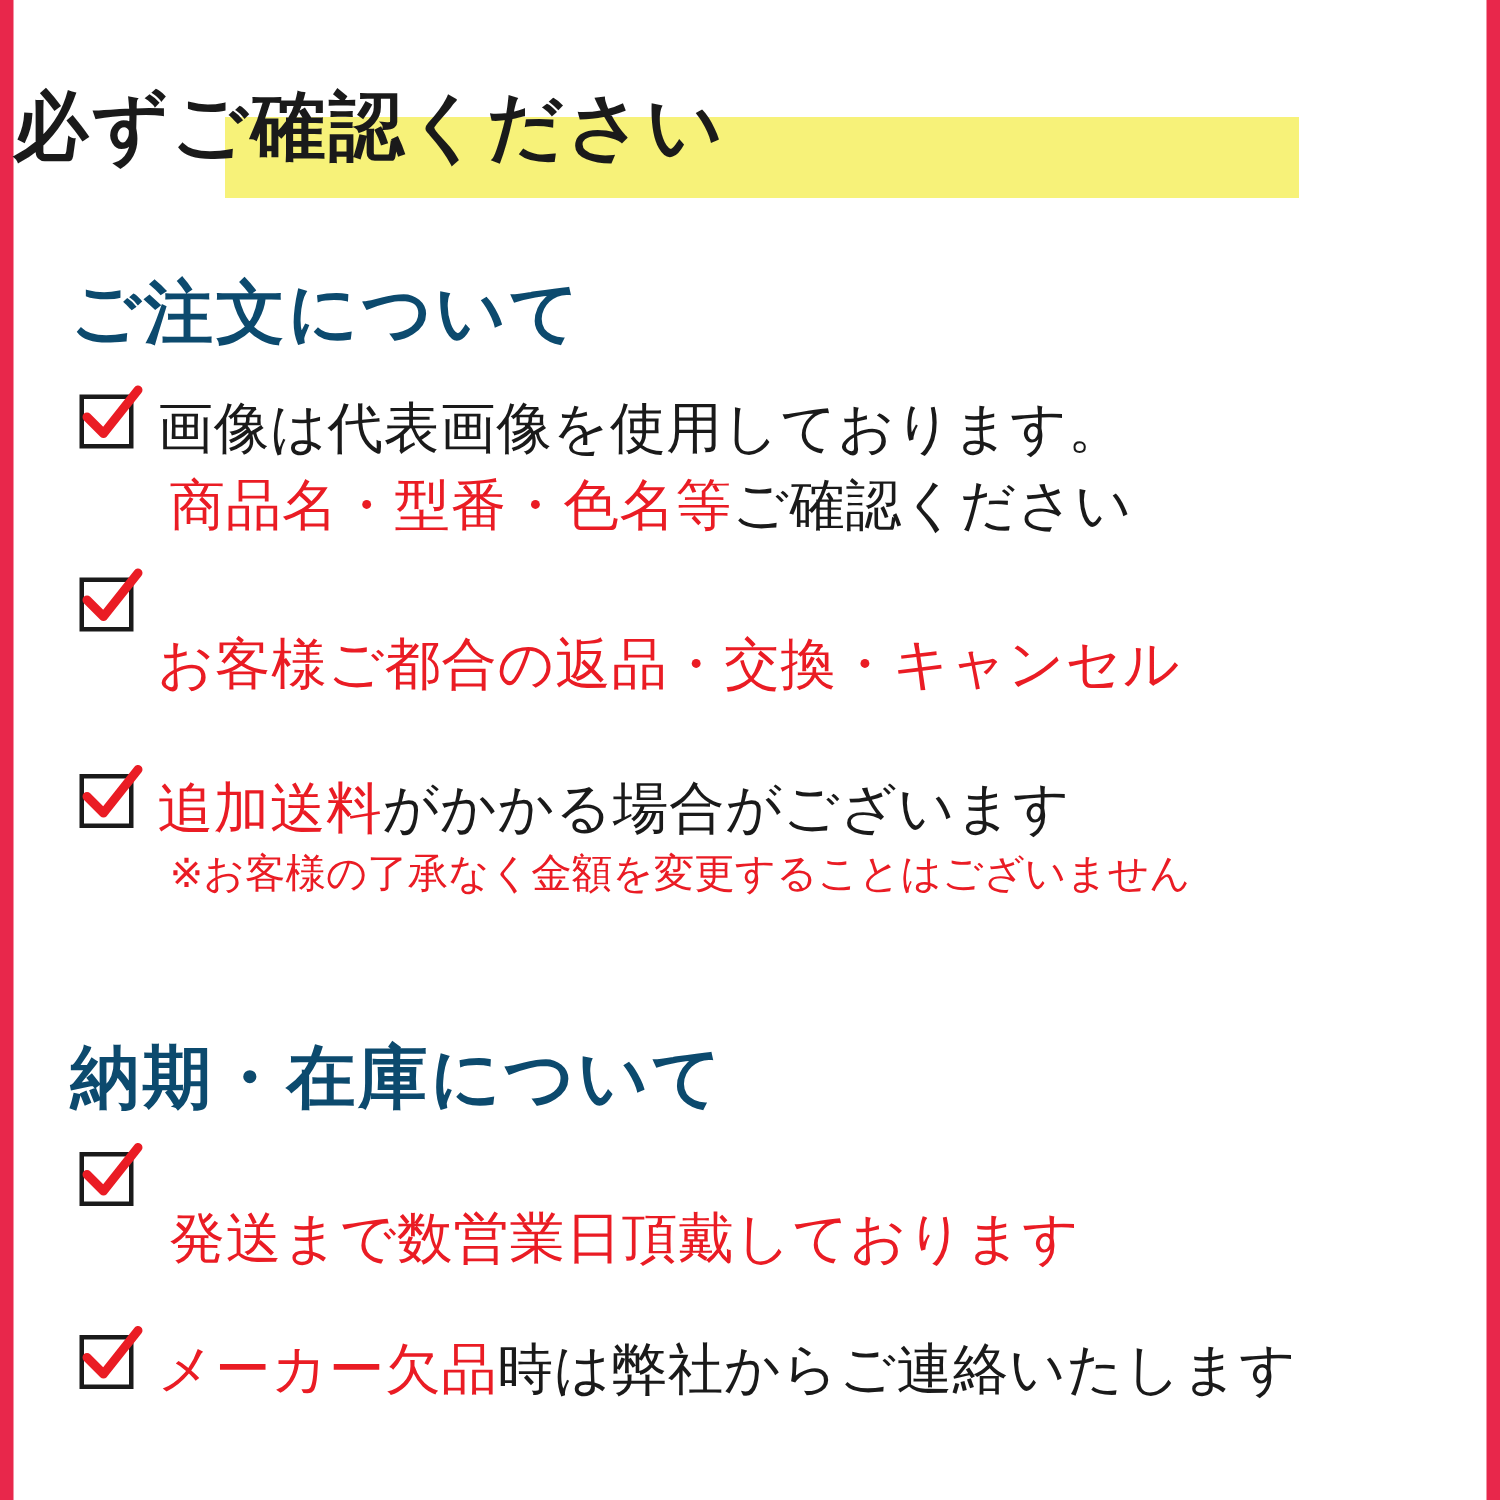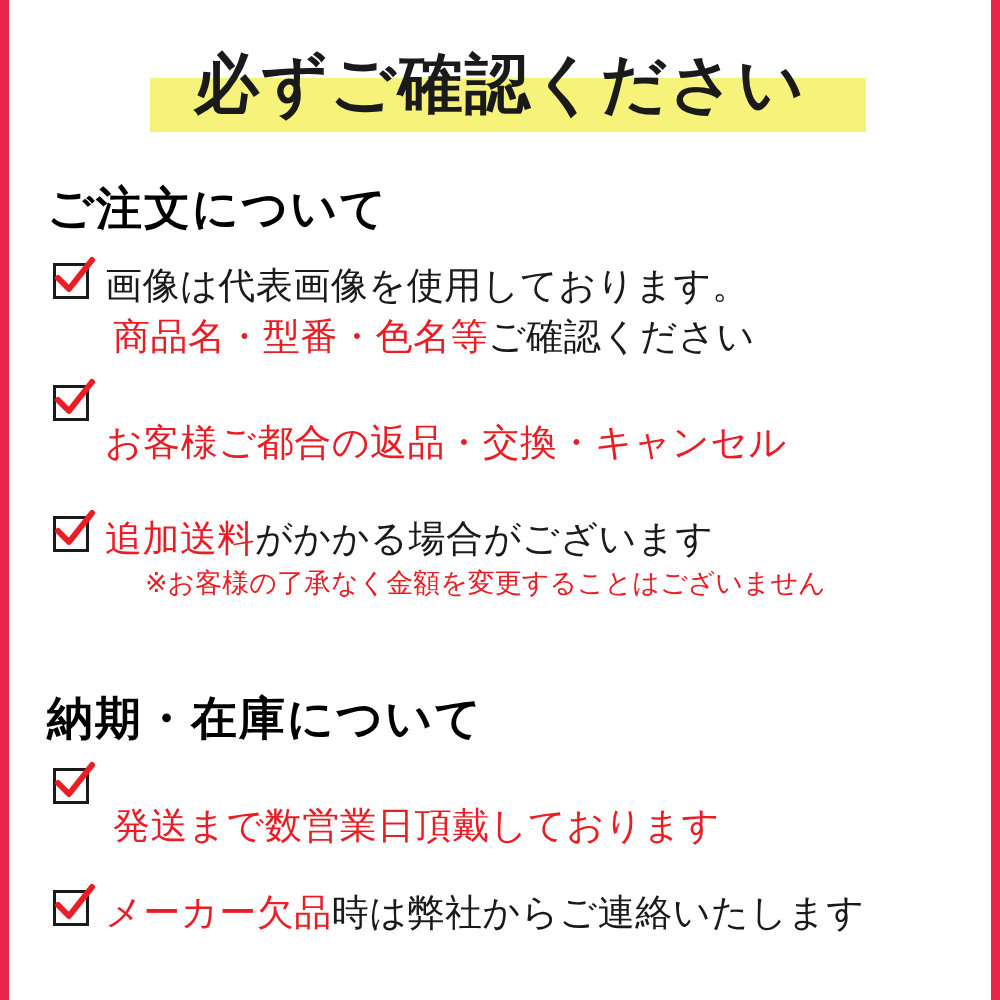--- a/index.html
+++ b/index.html
@@ -52,35 +52,35 @@
     top: 44px;
     width: 716px;
     height: 54px;
     background: #f7f279;
   }
   .title-text {
     position: absolute;
     left: 0;
     top: 0;
     width: 982px;
-    text-align: center;
-    font-size: 65px;
+    text-align: left;
+    font-size: 50px;
     line-height: 100px;
     font-weight: bold;
     color: #1a1a1a;
     letter-spacing: 2px;
     white-space: nowrap;
   }
 
   
   .section-heading {
     position: absolute;
     font-size: 46px;
     font-weight: bold;
-    color: #000000;
+    color: #0c4a6e;
     letter-spacing: 2px;
     white-space: nowrap;
   }
   #heading-order { left: 38px; top: 178px; }
   #heading-delivery { left: 38px; top: 688px; }
 
   
   .item {
     position: absolute;
     left: 44px;
@@ -118,21 +118,20 @@
     padding-left: 8px;
   }
   .red { color: #ea1c24; margin-top: 35px; }
   .note {
     font-size: 27px;
     line-height: 38px;
     color: #ea1c24;
     white-space: nowrap;
     letter-spacing: 0px;
     padding-left: 8px;
-    margin-left: 32px;
   }
 
   
   #item-1 { top: 260px; }
   #item-2 { top: 382px; }
   #item-3 { top: 513px; }
   #item-4 { top: 765px; }
   #item-5 { top: 887px; }
 </style>
 </head>

